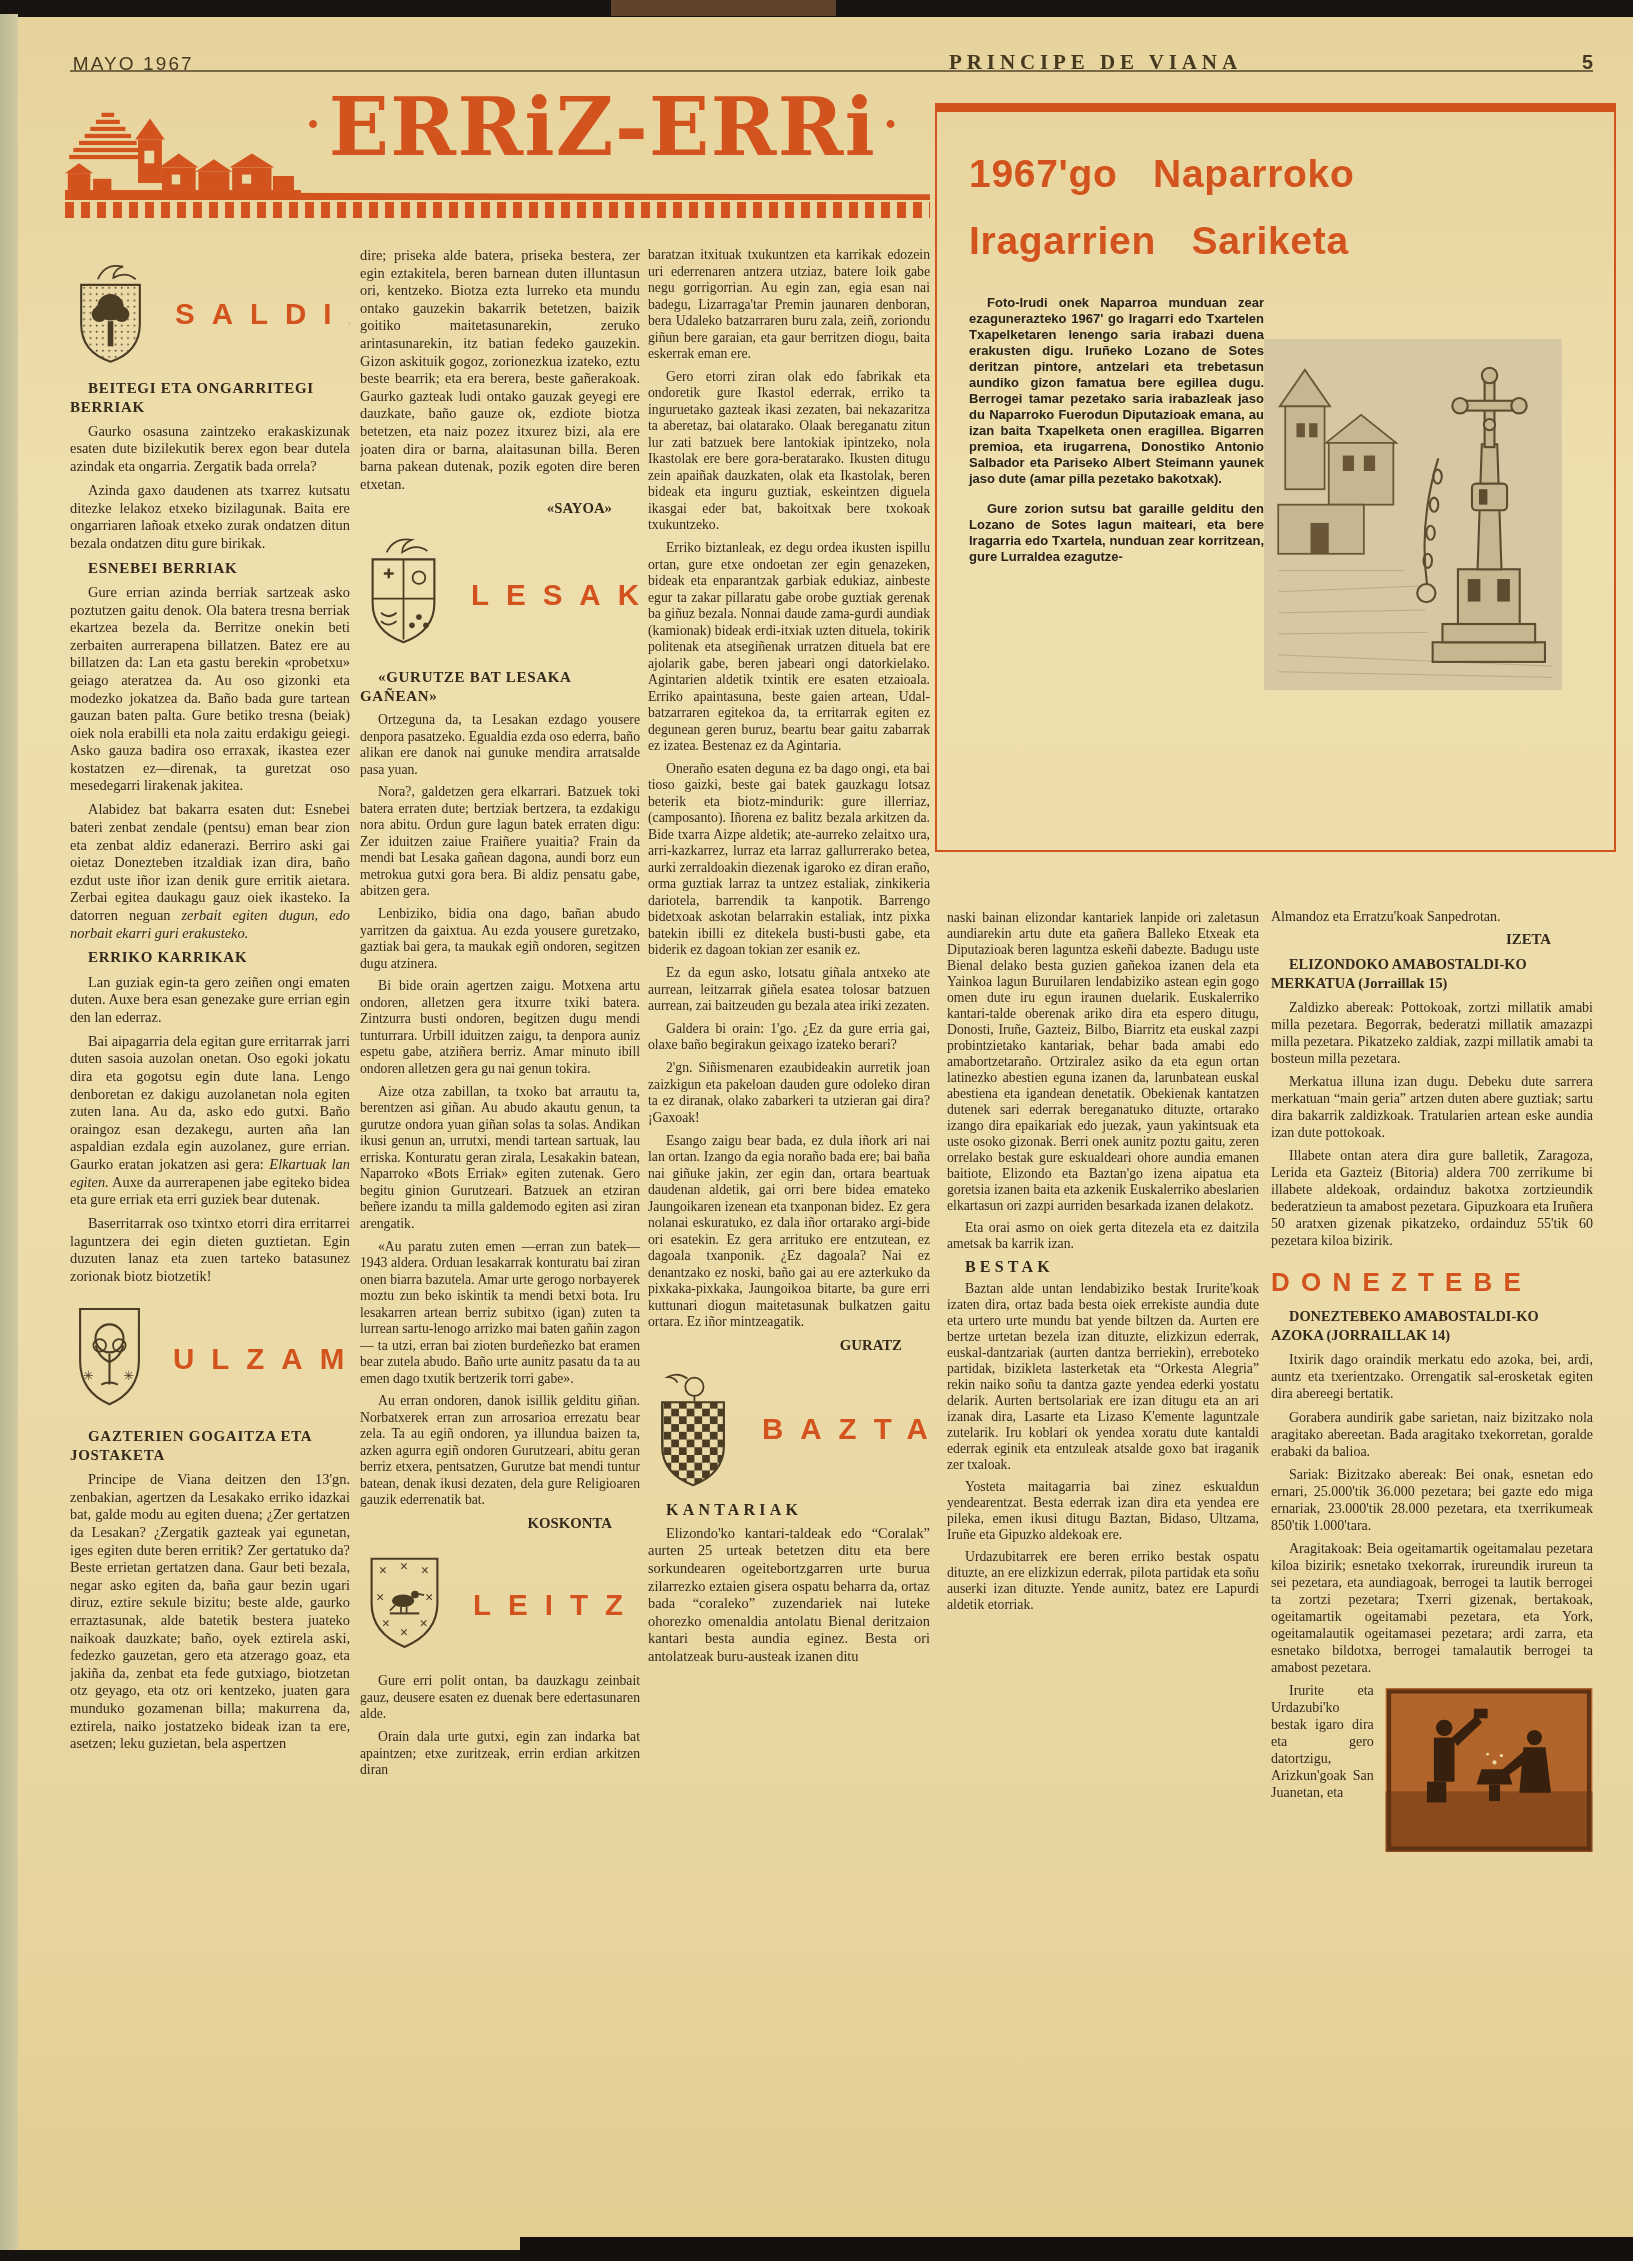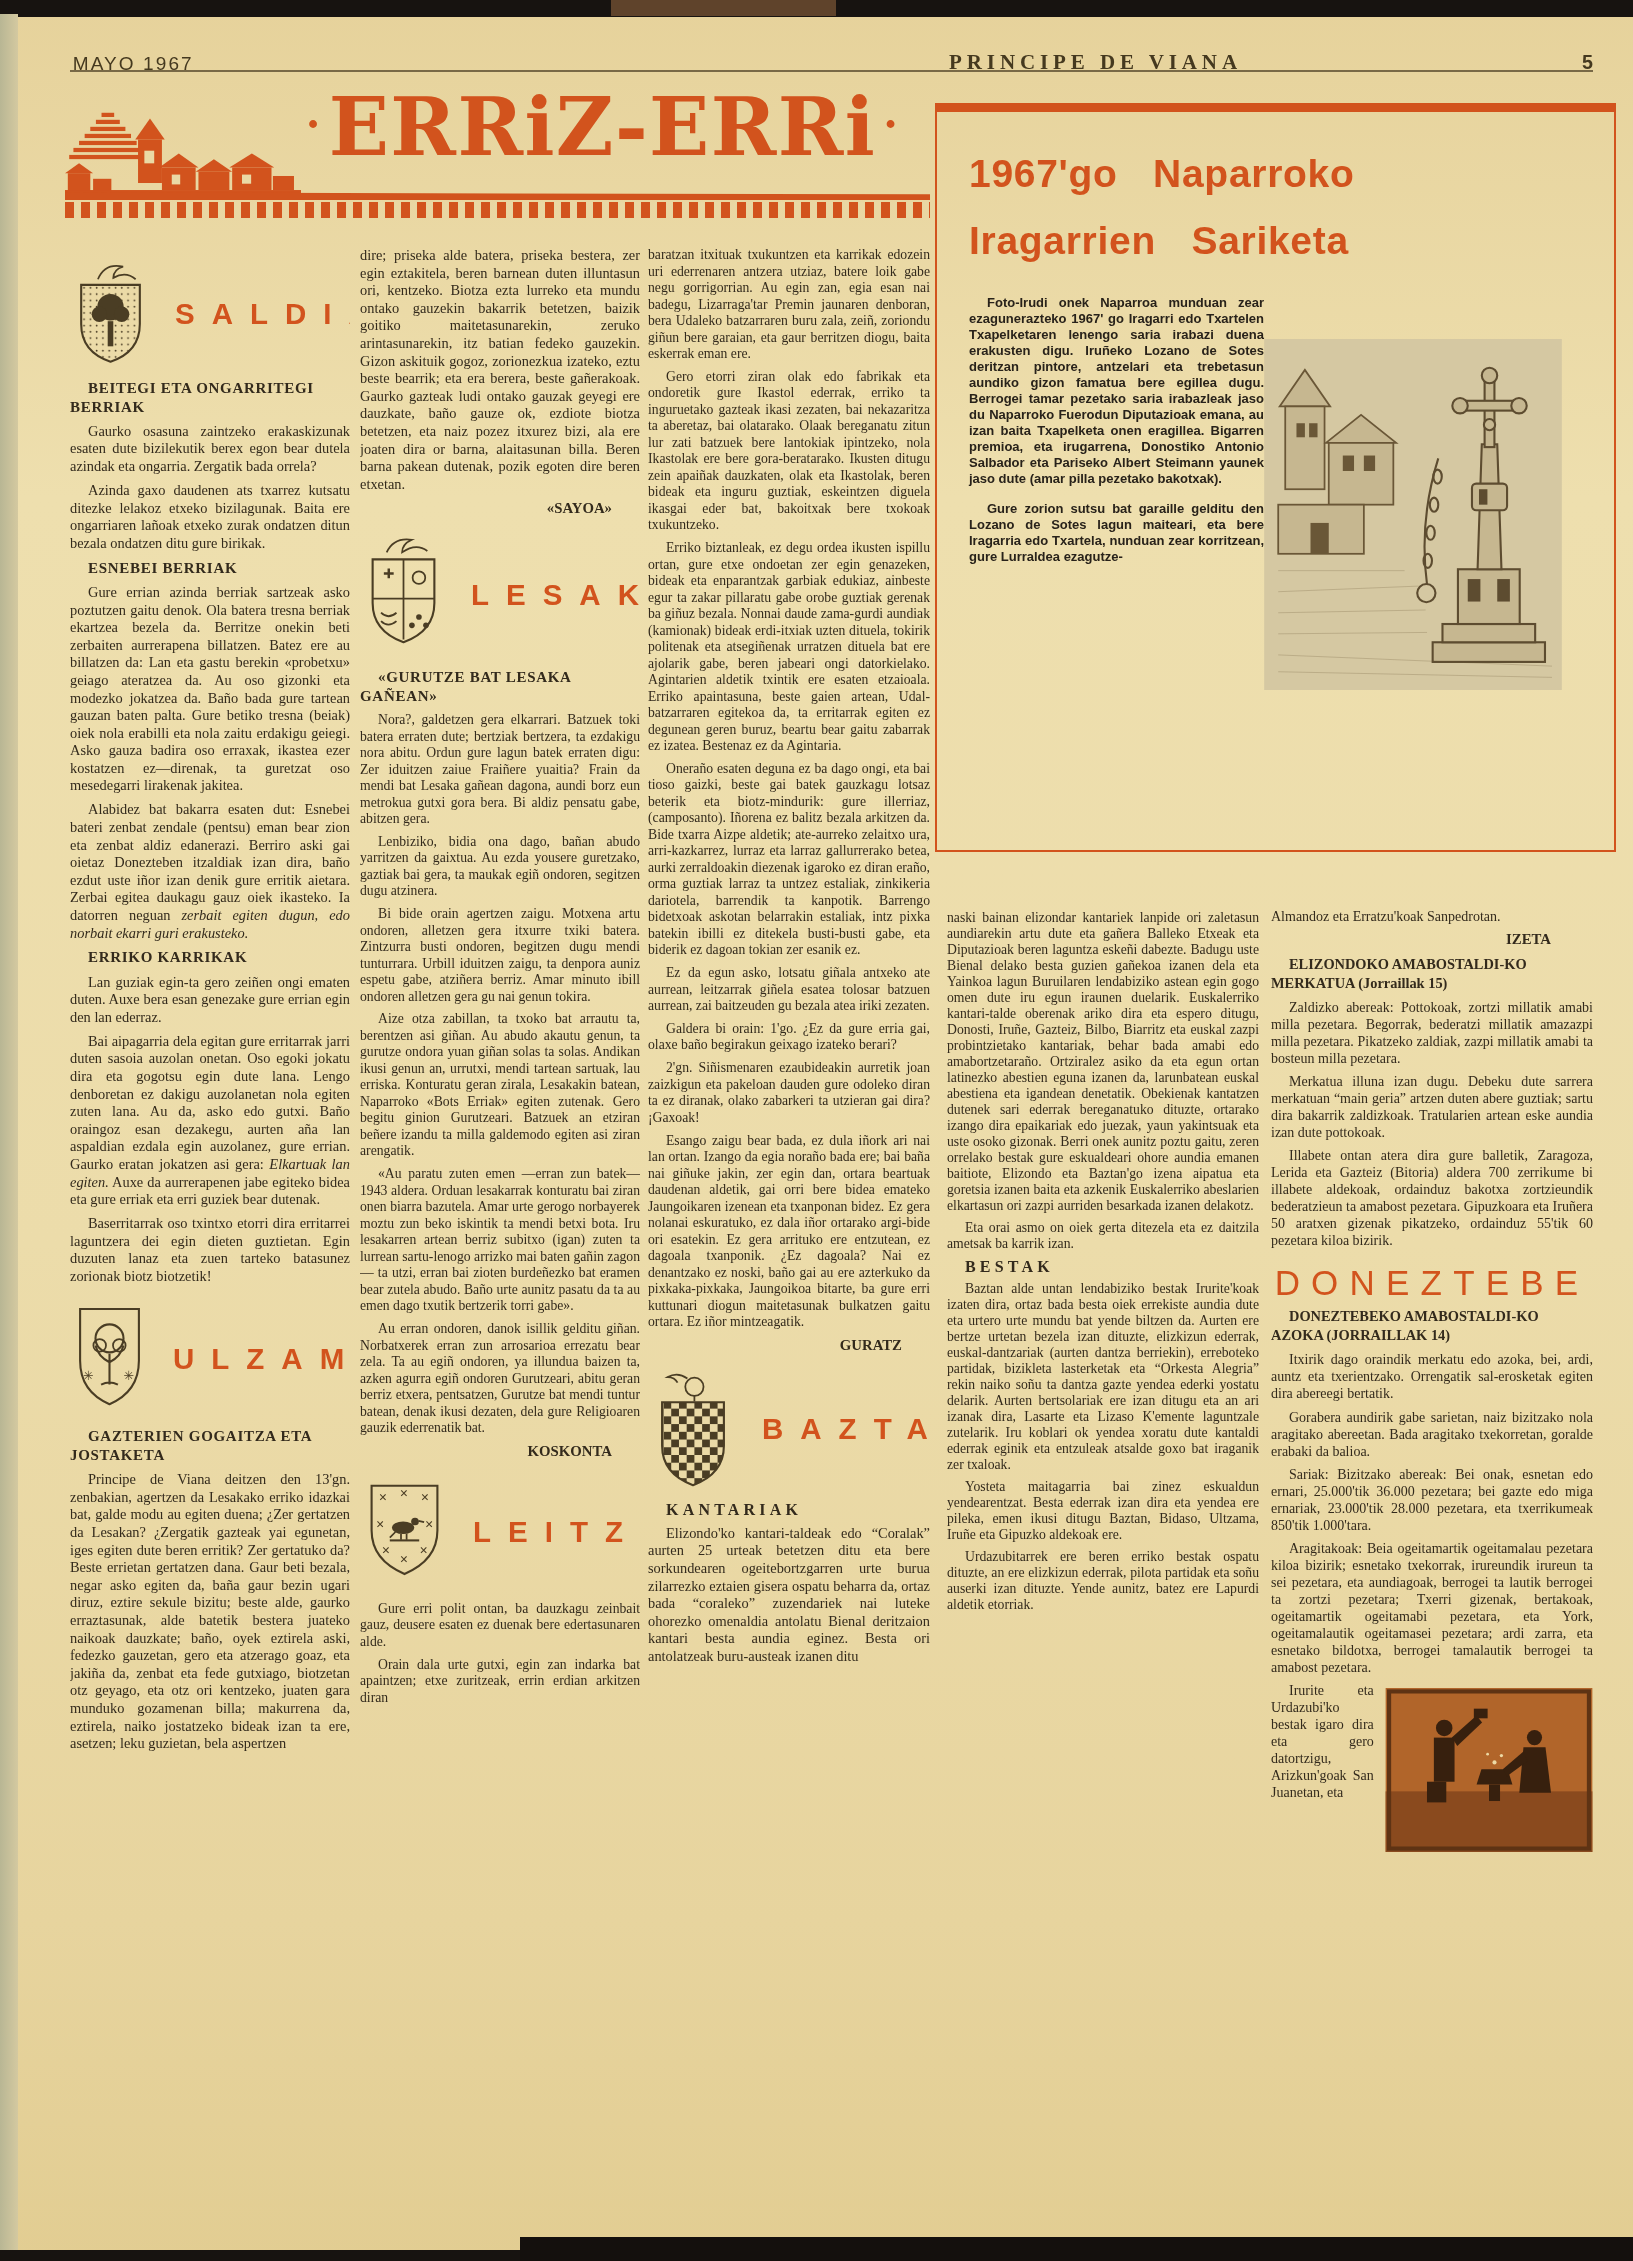--- a/index.html
+++ b/index.html
@@ -52,22 +52,22 @@
   .col3{left:648px;top:247px;width:282px;height:1987px;overflow:hidden;}
   .col4{left:947px;top:910px;width:312px;height:1325px;overflow:hidden;}
   .col5{left:1271px;top:908px;width:322px;height:1328px;overflow:hidden;}
   .subhead{font-weight:bold;font-size:15px;line-height:19px;letter-spacing:0.7px;margin:15.5px 0 8.4px;text-indent:0;text-align:left;}
   .center-head{font-weight:bold;font-size:16px;letter-spacing:4.2px;margin:18px 0 11.2px;text-indent:0;}
   .sig{text-align:right;font-weight:bold;font-size:14.8px;padding-right:28px;margin:2.8px 0 11.2px;text-indent:0;}
   .crest-row{display:flex;align-items:center;gap:24px;margin:17px 0 12.6px;}
   .crest-row svg{flex:0 0 auto;}
   .section-label{color:#d2531d;font-family:"Liberation Sans", sans-serif;font-weight:bold;
                  font-size:29.5px;letter-spacing:17px;white-space:nowrap;}
-  .donez-label{color:#d2531d;font-family:"Liberation Sans", sans-serif;font-weight:normal;font-size:35px;
-               letter-spacing:11.2px;text-align:center;margin:25px 0 15.5px;}
+  .donez-label{color:#d2531d;font-family:"Liberation Sans", sans-serif;font-weight:bold;font-size:26px;
+               letter-spacing:11.2px;text-align:left;margin:25px 0 15.5px;}
   .market-head{font-weight:bold;font-size:14.4px;line-height:19px;margin:7px 0 9.8px;text-indent:0;text-align:left;}
   .float-img{float:right;width:208px;height:164px;margin:5.6px 0 0 11.2px;}
   i{font-style:italic;}
 </style>
 </head>
 <body>
 
 <div class="page">
 
   <div class="edge-top"></div>
@@ -239,20 +239,21 @@
         <circle cx="84" cy="62" r="9" fill="none" stroke="#4a3d24" stroke-width="2.5"></circle>
         <path d="M30,112 q10,10 22,0 M30,124 q10,10 22,0" stroke="#4a3d24" stroke-width="2.5" fill="none"></path>
         <circle cx="84" cy="118" r="4" fill="#4a3d24"></circle>
           <circle cx="74" cy="130" r="4" fill="#4a3d24"></circle>
           <circle cx="94" cy="130" r="4" fill="#4a3d24"></circle>
       </svg>
       <div class="section-label">LESAKA</div>
     </div>
     <div class="t-sm">
       <p class="subhead">«GURUTZE BAT LESAKA GAÑEAN»</p>
+      <p>Ortzeguna da, ta Lesakan ezdago yousere denpora pasatzeko. Egualdia ezda oso ederra, baño alikan ere danok nai gunuke mendira arratsalde pasa yuan.</p>
       <p>Nora?, galdetzen gera elkarrari. Batzuek toki batera erraten dute; bertziak bertzera, ta ezdakigu nora abitu. Ordun gure lagun batek erraten digu: Zer iduitzen zaiue Fraiñere yuaitia? Frain da mendi bat Lesaka gañean dagona, aundi borz eun metrokua gutxi gora bera. Bi aldiz pensatu gabe, abitzen gera.</p>
       <p>Lenbiziko, bidia ona dago, bañan abudo yarritzen da gaixtua. Au ezda yousere guretzako, gaztiak bai gera, ta maukak egiñ ondoren, segitzen dugu atzinera.</p>
       <p>Bi bide orain agertzen zaigu. Motxena artu ondoren, alletzen gera itxurre txiki batera. Zintzurra busti ondoren, begitzen dugu mendi tunturrara. Urbill iduitzen zaigu, ta denpora auniz espetu gabe, atziñera berriz. Amar minuto ibill ondoren alletzen gera gu nai genun tokira.</p>
       <p>Aize otza zabillan, ta txoko bat arrautu ta, berentzen asi giñan. Au abudo akautu genun, ta gurutze ondora yuan giñan solas ta solas. Andikan ikusi genun an, urrutxi, mendi tartean sartuak, lau erriska. Konturatu geran zirala, Lesakakin batean, Naparroko «Bots Erriak» egiten zutenak. Gero begitu ginion Gurutzeari. Batzuek an etziran beñere izandu ta milla galdemodo egiten asi ziran arengatik.</p>
       <p>«Au paratu zuten emen —erran zun batek— 1943 aldera. Orduan lesakarrak konturatu bai ziran onen biarra bazutela. Amar urte gerogo norbayerek moztu zun beko iskintik ta mendi betxi bota. Iru lesakarren artean berriz subitxo (igan) zuten ta lurrean sartu-lenogo arrizko mai baten gañin zagon— ta utzi, erran bai zioten burdeñezko bat eramen bear zutela abudo. Baño urte aunitz pasatu da ta au emen dago txutik bertzerik torri gabe».</p>
       <p>Au erran ondoren, danok isillik gelditu giñan. Norbatxerek erran zun arrosarioa errezatu bear zela. Ta au egiñ ondoren, ya illundua baizen ta, azken agurra egiñ ondoren Gurutzeari, abitu geran berriz etxera, pentsatzen, Gurutze bat mendi tuntur batean, denak ikusi dezaten, dela gure Religioaren gauzik ederrenatik bat.</p>
       <p class="sig">KOSKONTA</p>
     </div>
     <div class="crest-row">
       <svg width="89" height="112" viewBox="0 0 126 160">

